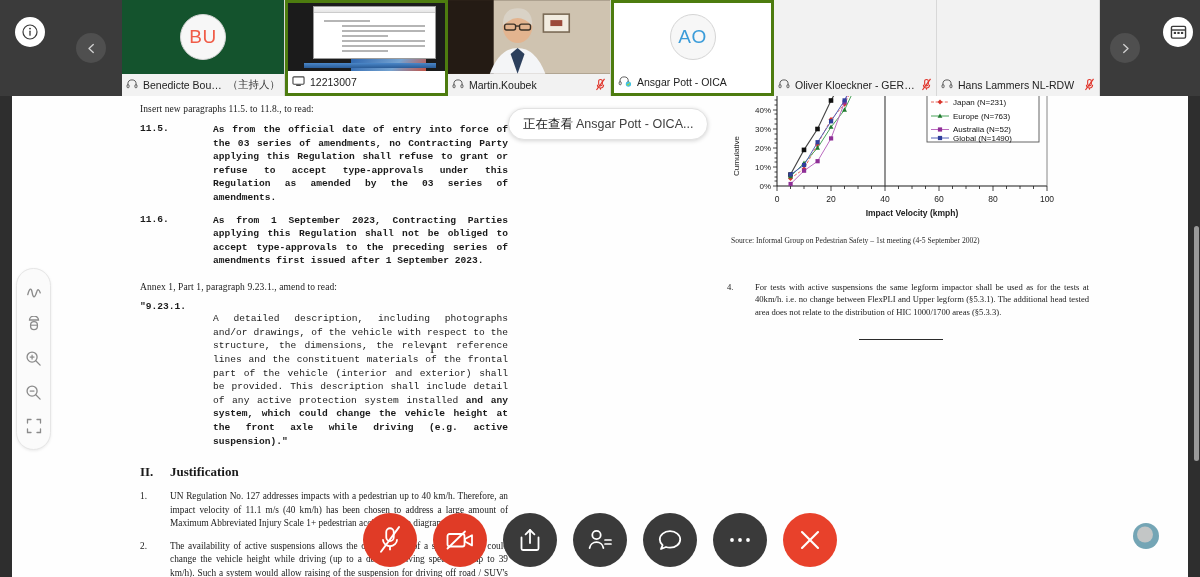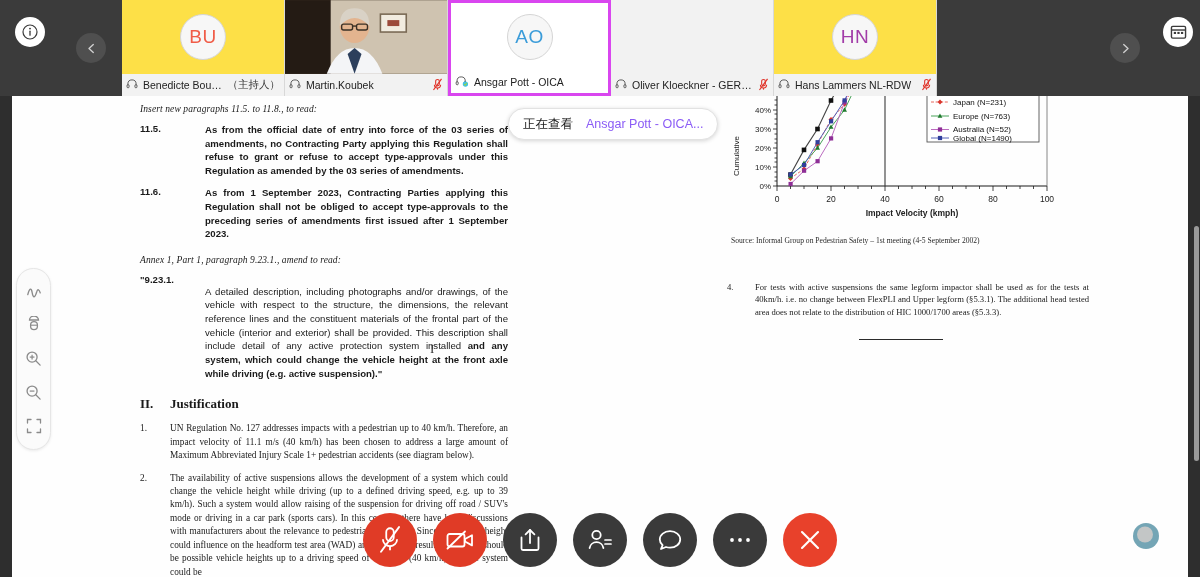--- a/index.html
+++ b/index.html
@@ -33,24 +33,24 @@
   .calendar-btn {
     position: absolute; right: 7px; top: 17px; width: 30px; height: 30px;
     border-radius: 50%; background: #fff; display: flex; align-items: center; justify-content: center;
   }
 
   .tiles { flex: 1 1 auto; display: flex; align-items: stretch; overflow: hidden; }
   .tile {
     position: relative; flex: 0 0 163px; height: 96px; background: #f2f2f2;
     border-right: 1px solid #d8d8d8; overflow: hidden;
   }
-  .tile.selected { border: 3px solid #d946ef; }
+  .tile.selected { border: 3px solid #4d7c0f; }
   .tile-avatar-wrap {
     position: absolute; top: 0; left: 0; right: 0; bottom: 22px;
-    display: flex; align-items: center; justify-content: center; background:#fde047;
+    display: flex; align-items: center; justify-content: center; background:#14532d;
   }
   .avatar-circle {
     width: 46px; height: 46px; border-radius: 50%;
     border: 1px solid #d5d5d5; background: #f7f7f7;
     display: flex; align-items: center; justify-content: center;
     font-size: 19px; letter-spacing: 0.5px;
   }
   .tile-name-bar {
     position: absolute; left: 0; right: 0; bottom: 0; height: 22px;
     background: #f2f2f2; display: flex; align-items: center; gap: 5px;
@@ -85,23 +85,23 @@
     background: #ffffff; overflow: hidden;
   }
   .doc-page { position: absolute; inset: 0; background: #fefefe; }
   .doc-col-left {
     position: absolute; left: 128px; top: 8px; width: 368px;
     color: #1a1a1a;
   }
   .doc-col-right {
     position: absolute; left: 715px; top: 0px; width: 375px; color:#1a1a1a;
   }
-  .lead-in { font-family: "Liberation Serif", serif; font-style: italic; font-size: 9.5px;
+  .lead-in { font-family: "Liberation Serif", serif; font-size: 9.5px;
     margin-bottom: 9px; letter-spacing: .1px; }
-  .para-row { display: flex; gap: 8px; margin-bottom: 9px; font-family: Liberation Sans, sans-serif; }
+  .para-row { display: flex; gap: 16px; margin-bottom: 9px; font-family: Liberation Mono, monospace; }
   .para-num { flex: 0 0 57px; font-weight: bold; font-size: 9.6px; }
   .para-txt { flex: 1 1 auto; font-weight: bold; font-size: 9.6px; line-height: 1.42;
     text-align: justify; }
   .para-txt.mixed { font-weight: normal; margin-top: 11px; }
   .para-txt.mixed b { font-weight: bold; }
   .sec-heading { font-family: "Liberation Serif", serif; font-weight: bold; font-size: 13px;
     display: flex; gap: 16px; margin: 16px 0 10px 0; }
   .sec-heading .num { width: 14px; }
   .just-row { display:flex; font-family: "Liberation Serif", serif; font-size: 9.3px;
     line-height: 1.45; margin-bottom: 9px; text-align: justify; }
@@ -120,21 +120,21 @@
 
   
   .viewing-pill {
     position: absolute; left: 508px; top: 108px; height: 32px;
     background: #fff; border: 1px solid #e2e2e2; border-radius: 16px;
     box-shadow: 0 1px 4px rgba(0,0,0,.17);
     display: flex; align-items: center; padding: 0 14px;
     font-size: 12.5px; color: #222; white-space: nowrap;
   }
   .viewing-pill .zh { color:#1a1a1a; }
-  .viewing-pill .nm { color:#8b5cf6; margin-left: 13px; }
+  .viewing-pill .nm { color:#404040; margin-left: 3px; }
 
   
   .annot-bar {
     position: absolute; left: 16px; top: 268px; width: 35px; height: 182px;
     background: #fbfbfb; border: 1px solid #e6e6e6; border-radius: 18px;
     display: flex; flex-direction: column; align-items: center;
     justify-content: space-around; padding: 6px 0;
     box-shadow: 0 1px 3px rgba(0,0,0,.08);
   }
   .annot-btn { width: 26px; height: 26px; display:flex; align-items:center; justify-content:center; }
@@ -199,20 +199,45 @@
                 <path d="M2.2 8.6V7a4.8 4.8 0 0 1 9.6 0v1.6" fill="none" stroke="#555" stroke-width="1.1"></path>
                 <rect x="1.2" y="7.8" width="2.4" height="3.6" rx="1.1" fill="none" stroke="#555" stroke-width="1.1"></rect>
                 <rect x="10.4" y="7.8" width="2.4" height="3.6" rx="1.1" fill="none" stroke="#555" stroke-width="1.1"></rect>
               </svg>
           </span>
           <span class="tile-name">Benedicte Boudol - UNE...</span>
           <span class="host-tag">（主持人）</span>
         </div>
       </div>
 
+      <div class="tile tile-share selected">
+        <div class="share-preview">
+          <div class="mini-wallpaper"></div>
+          <div class="doc-mini">
+            <div class="mini-ribbon"></div>
+            <div class="mini-line sh" style="margin-top:7px"></div>
+            <div class="mini-line ind"></div>
+            <div class="mini-line ind"></div>
+            <div class="mini-line ind sh"></div>
+            <div class="mini-line ind"></div>
+            <div class="mini-line ind"></div>
+            <div class="mini-line ind sh"></div>
+          </div>
+          <div class="mini-taskbar"></div>
+        </div>
+        <div class="tile-name-bar">
+          <span>
+            <svg width="13" height="12" viewBox="0 0 14 13">
+                <rect x="1" y="2" width="12" height="8" rx="1" fill="none" stroke="#444" stroke-width="1.2"></rect>
+                <rect x="4.5" y="10.6" width="5" height="1.3" fill="#444"></rect>
+              </svg>
+          </span>
+          <span class="tile-name">12213007</span>
+        </div>
+      </div>
 
       <div class="tile">
         <div class="tile-avatar-wrap" style="background:linear-gradient(180deg,#4a3a2c 0%,#6b5240 35%,#8a7560 100%);overflow:hidden;">
           <svg width="163" height="74" viewBox="0 0 163 74" style="display:block">
             <rect width="163" height="74" fill="#3d2f24"></rect>
             <rect x="0" y="0" width="46" height="74" fill="#241b14"></rect>
             <rect x="46" y="0" width="117" height="74" fill="#cfc3b0"></rect>
             <rect x="96" y="14" width="26" height="18" fill="#f2ece0" stroke="#7a6a55" stroke-width="1.6"></rect>
             <rect x="103" y="20" width="12" height="6" fill="#9c4a3a"></rect>
             <ellipse cx="70" cy="26" rx="15" ry="17" fill="#e3b48f"></ellipse>
@@ -277,23 +302,20 @@
                 <rect x="4" y="1.5" width="4" height="7" rx="2" fill="none" stroke="#e0342a" stroke-width="1.2"></rect>
                 <path d="M2.6 7.4a3.4 3.4 0 0 0 6.8 0" fill="none" stroke="#e0342a" stroke-width="1.2"></path>
                 <line x1="6" y1="10.8" x2="6" y2="12.6" stroke="#e0342a" stroke-width="1.2"></line>
                 <line x1="1.6" y1="13" x2="10.4" y2="0.8" stroke="#e0342a" stroke-width="1.3"></line>
               </svg>
           </span>
         </div>
       </div>
 
       <div class="tile">
-        <div class="tile-avatar-wrap">
-          <div class="avatar-circle" style="color:#a23ca8">HN</div>
-        </div>
         <div class="tile-name-bar">
           <span>
             <svg width="12" height="12" viewBox="0 0 14 14">
                 <path d="M2.2 8.6V7a4.8 4.8 0 0 1 9.6 0v1.6" fill="none" stroke="#555" stroke-width="1.1"></path>
                 <rect x="1.2" y="7.8" width="2.4" height="3.6" rx="1.1" fill="none" stroke="#555" stroke-width="1.1"></rect>
                 <rect x="10.4" y="7.8" width="2.4" height="3.6" rx="1.1" fill="none" stroke="#555" stroke-width="1.1"></rect>
               </svg>
           </span>
           <span class="tile-name">Hans Lammers NL-RDW</span>
           <span class="mic-muted">

